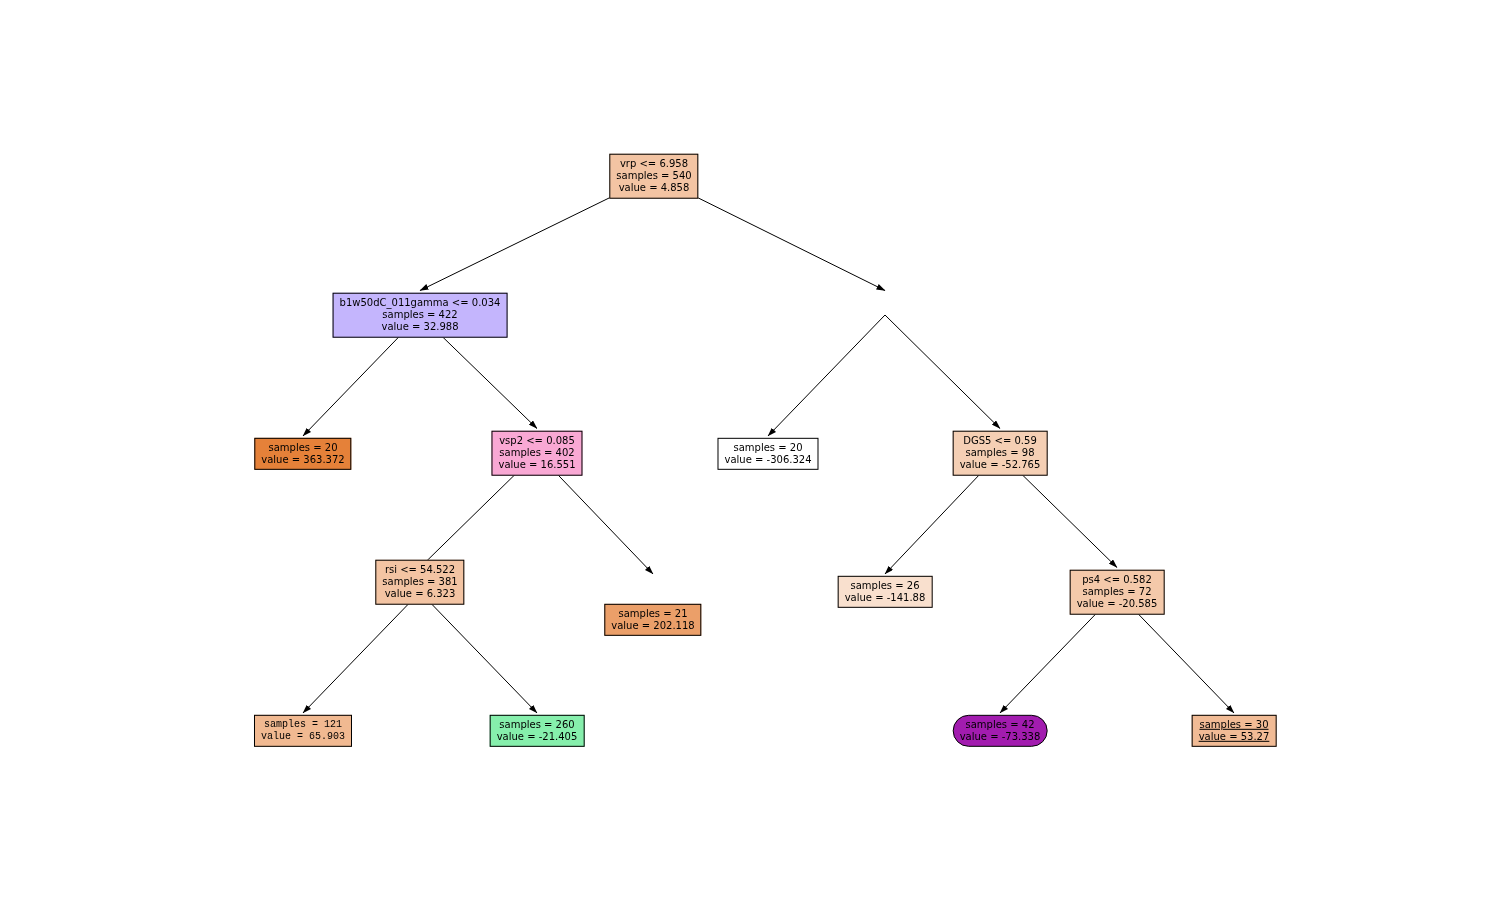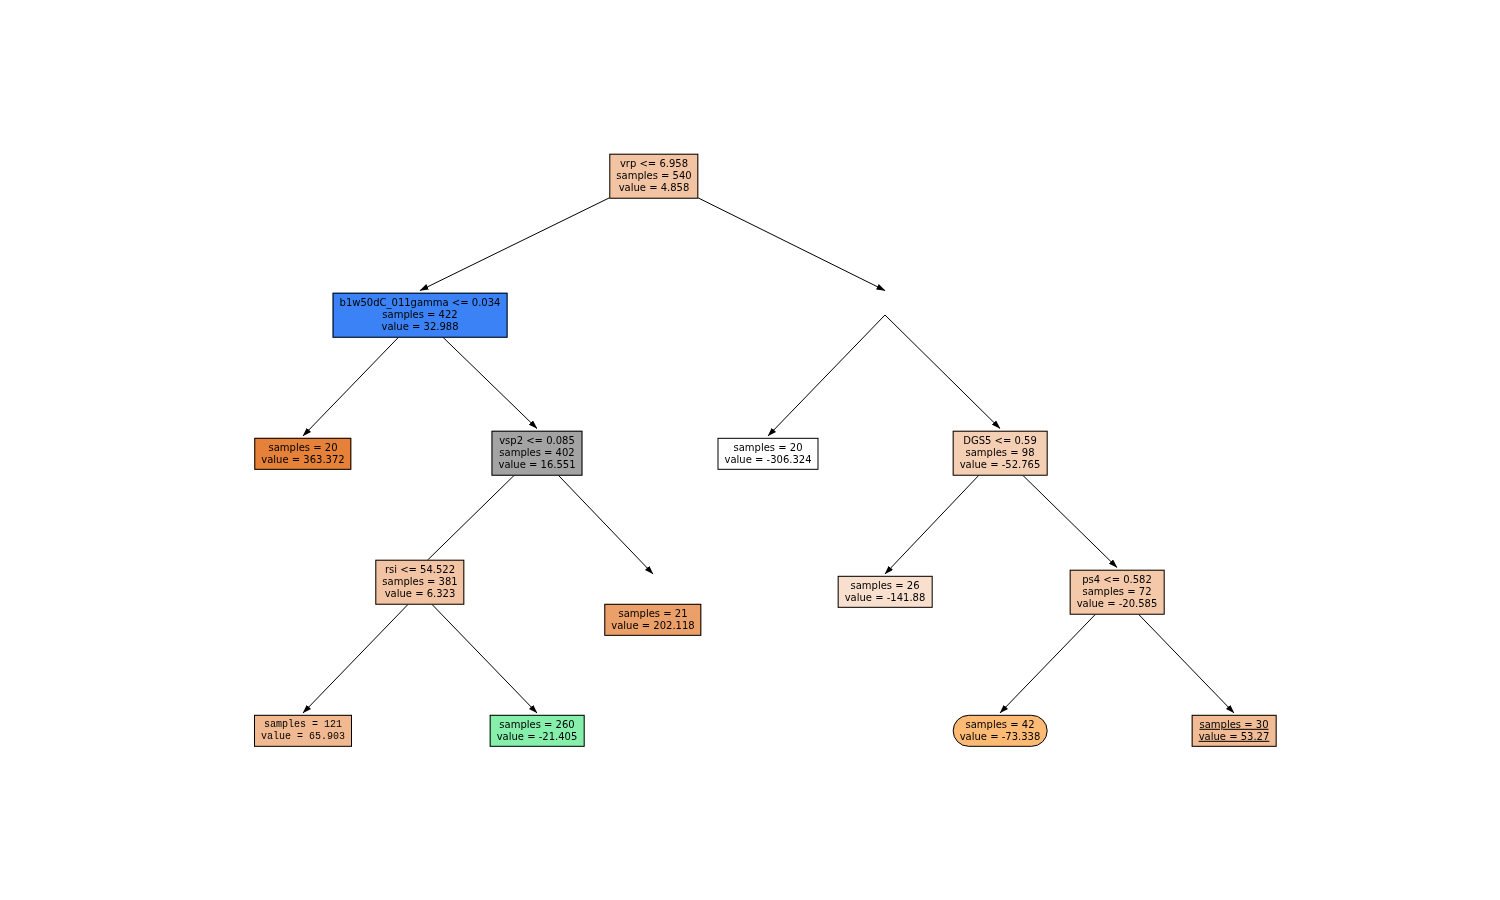--- a/index.html
+++ b/index.html
@@ -78,30 +78,30 @@
       <line x1="420" y1="592" x2="537" y2="713" stroke="#000000" stroke-width="1" marker-end="url(#arrowhead)"></line>
       <line x1="1117" y1="592" x2="1000" y2="713" stroke="#000000" stroke-width="1" marker-end="url(#arrowhead)"></line>
       <line x1="1117" y1="592" x2="1234" y2="713" stroke="#000000" stroke-width="1" marker-end="url(#arrowhead)"></line>
     </svg>
   <div class="tree-nodes" id="tree-nodes">
       <div class="node" style="left: 654px; top: 176px; background: rgb(243, 196, 163);">
         <span class="line">vrp &lt;= 6.958</span>
         <span class="line">samples = 540</span>
         <span class="line">value = 4.858</span>
       </div>
-      <div class="node" style="left: 420px; top: 315px; background: #3b82f6;">
+      <div class="node" style="left: 420px; top: 315px; background: #c4b5fd;">
         <span class="line">b1w50dC_011gamma &lt;= 0.034</span>
         <span class="line">samples = 422</span>
         <span class="line">value = 32.988</span>
       </div>
       <div class="node" style="left: 303px; top: 454px; background: rgb(229, 129, 57);">
         <span class="line">samples = 20</span>
         <span class="line">value = 363.372</span>
       </div>
-      <div class="node" style="left: 537px; top: 453px; background: #a3a3a3;">
+      <div class="node" style="left: 537px; top: 453px; background: #f9a8d4;">
         <span class="line">vsp2 &lt;= 0.085</span>
         <span class="line">samples = 402</span>
         <span class="line">value = 16.551</span>
       </div>
       <div class="node" style="left: 768px; top: 454px; background: rgb(255, 255, 255);">
         <span class="line">samples = 20</span>
         <span class="line">value = -306.324</span>
       </div>
       <div class="node" style="left: 1000px; top: 453px; background: rgb(245, 207, 180);">
         <span class="line">DGS5 &lt;= 0.59</span>
@@ -127,21 +127,21 @@
         <span class="line">value = -20.585</span>
       </div>
       <div class="node" style="left: 303px; top: 731px; background: rgb(241, 185, 145); font-family: Liberation Mono, monospace;">
         <span class="line">samples = 121</span>
         <span class="line">value = 65.903</span>
       </div>
       <div class="node" style="left: 537px; top: 731px; background: #86efac;">
         <span class="line">samples = 260</span>
         <span class="line">value = -21.405</span>
       </div>
-      <div class="node" style="left: 1000px; top: 731px; background: #fdba74; border-radius: 16px;">
+      <div class="node" style="left: 1000px; top: 731px; background: #a21caf; border-radius: 16px;">
         <span class="line">samples = 42</span>
         <span class="line">value = -73.338</span>
       </div>
       <div class="node" style="left: 1234px; top: 731px; background: rgb(241, 187, 149); text-decoration: underline;">
         <span class="line">samples = 30</span>
         <span class="line">value = 53.27</span>
       </div>
     </div>
 </div>
 

